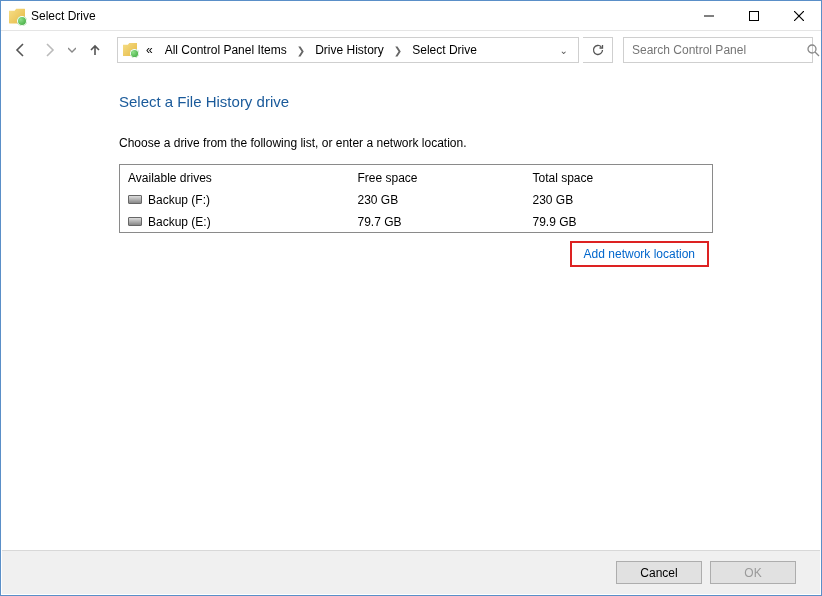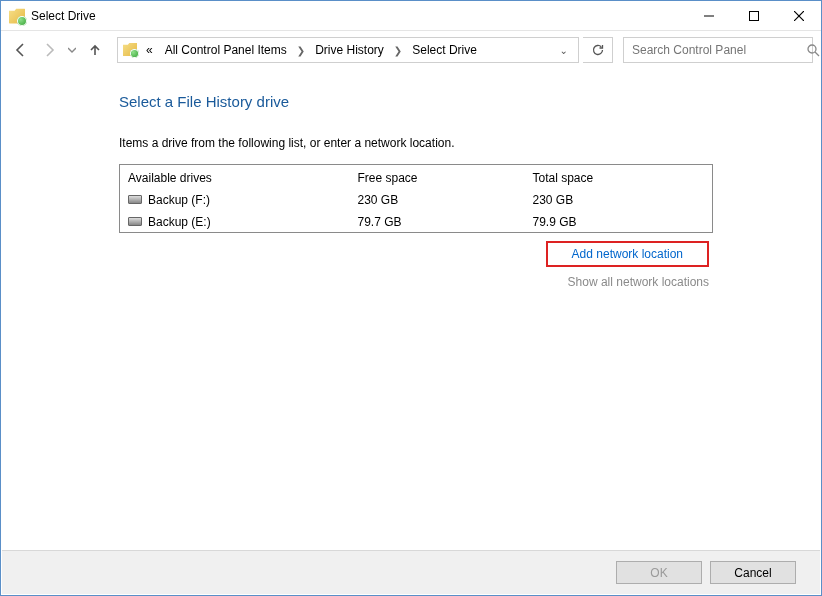--- a/index.html
+++ b/index.html
@@ -133,21 +133,21 @@
   }
   .drives-table tbody tr:last-child td { }
   .links-area {
     width: 590px;
     text-align: right;
     margin-top: 8px;
   }
   .link-box {
     display: inline-block;
     border: 2px solid #d22;
-    padding: 4px 24px;
+    padding: 4px 12px;
   }
   .link-box a {
     color: #0066cc;
     text-decoration: none;
     font-size: 12px;
   }
   .muted-link {
     color: #8a8a8a;
     font-size: 12px;
     margin-top: 8px;
@@ -262,21 +262,21 @@
       <svg width="13" height="13" viewBox="0 0 13 13">
           <circle cx="5" cy="5" r="4" fill="none" stroke="#888" stroke-width="1.3"></circle>
           <line x1="8" y1="8" x2="12" y2="12" stroke="#888" stroke-width="1.3"></line>
         </svg>
     </span>
   </div>
 </div>
 
 <div class="content">
   <div class="heading">Select a File History drive</div>
-  <div class="subtext">Items a drive from the following list, or enter a network location.</div>
+  <div class="subtext">Choose a drive from the following list, or enter a network location.</div>
 
   <table class="drives-table">
     <thead>
       <tr>
         <th class="drive-col">Available drives</th>
         <th class="free-col">Free space</th>
         <th>Total space</th>
       </tr>
     </thead>
     <tbody>
@@ -290,20 +290,19 @@
         <td>79.7 GB</td>
         <td>79.9 GB</td>
       </tr>
     </tbody>
   </table>
 
   <div class="links-area">
     <div class="link-box">
       <a href="#">Add network location</a>
     </div>
-    <div class="muted-link">Show all network locations</div>
   </div>
 </div>
 
 <div class="bottombar">
+  <button class="btn">Cancel</button>
   <button class="btn disabled">OK</button>
-  <button class="btn">Cancel</button>
 </div>
 
 </body></html>

